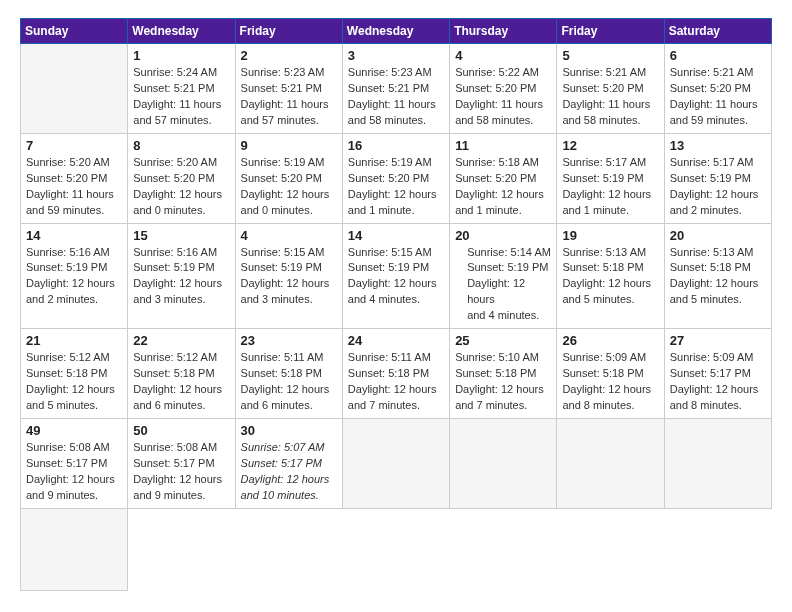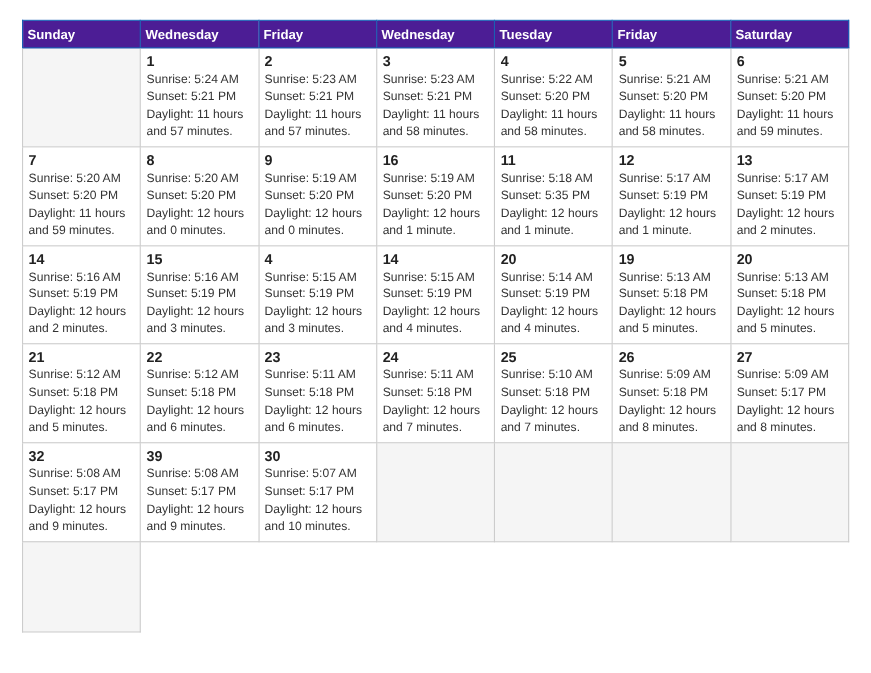--- a/index.html
+++ b/index.html
@@ -87,21 +87,21 @@
 
 <div class="page">
 
   <table class="calendar">
     <thead>
       <tr>
         <th>Sunday</th>
         <th>Wednesday</th>
         <th>Friday</th>
         <th>Wednesday</th>
-        <th>Tuesday</th>
+        <th>Thursday</th>
         <th>Friday</th>
         <th>Saturday</th>
       </tr>
     </thead>
     <tbody id="calendar-body">
     <tr>
           <td class="empty"></td>
           <td>
             <span class="day-number">1</span>
             <div class="day-info" style="white-space: pre-line;">Sunrise: 5:24 AM
@@ -170,21 +170,21 @@
           <td>
             <span class="day-number">16</span>
             <div class="day-info" style="white-space: pre-line;">Sunrise: 5:19 AM
 Sunset: 5:20 PM
 Daylight: 12 hours
 and 1 minute.</div>
           </td>
           <td>
             <span class="day-number">11</span>
             <div class="day-info" style="white-space: pre-line;">Sunrise: 5:18 AM
-Sunset: 5:35 PM
+Sunset: 5:20 PM
 Daylight: 12 hours
 and 1 minute.</div>
           </td>
           <td>
             <span class="day-number">12</span>
             <div class="day-info" style="white-space: pre-line;">Sunrise: 5:17 AM
 Sunset: 5:19 PM
 Daylight: 12 hours
 and 1 minute.</div>
           </td>
@@ -220,21 +220,21 @@
           </td>
           <td>
             <span class="day-number">14</span>
             <div class="day-info" style="white-space: pre-line;">Sunrise: 5:15 AM
 Sunset: 5:19 PM
 Daylight: 12 hours
 and 4 minutes.</div>
           </td>
           <td>
             <span class="day-number">20</span>
-            <div class="day-info" style="white-space: pre-line;">Sunrise: 5:14 AM
+            <div class="day-info" style="white-space: pre-line; margin-left: 12px;">Sunrise: 5:14 AM
 Sunset: 5:19 PM
 Daylight: 12 hours
 and 4 minutes.</div>
           </td>
           <td>
             <span class="day-number">19</span>
             <div class="day-info" style="white-space: pre-line;">Sunrise: 5:13 AM
 Sunset: 5:18 PM
 Daylight: 12 hours
 and 5 minutes.</div>
@@ -293,36 +293,36 @@
           <td>
             <span class="day-number">27</span>
             <div class="day-info" style="white-space: pre-line;">Sunrise: 5:09 AM
 Sunset: 5:17 PM
 Daylight: 12 hours
 and 8 minutes.</div>
           </td>
         </tr>
         <tr>
           <td>
-            <span class="day-number">32</span>
+            <span class="day-number">49</span>
             <div class="day-info" style="white-space: pre-line;">Sunrise: 5:08 AM
 Sunset: 5:17 PM
 Daylight: 12 hours
 and 9 minutes.</div>
           </td>
           <td>
-            <span class="day-number">39</span>
+            <span class="day-number">50</span>
             <div class="day-info" style="white-space: pre-line;">Sunrise: 5:08 AM
 Sunset: 5:17 PM
 Daylight: 12 hours
 and 9 minutes.</div>
           </td>
           <td>
             <span class="day-number">30</span>
-            <div class="day-info" style="white-space: pre-line;">Sunrise: 5:07 AM
+            <div class="day-info" style="white-space: pre-line; font-style: italic;">Sunrise: 5:07 AM
 Sunset: 5:17 PM
 Daylight: 12 hours
 and 10 minutes.</div>
           </td>
           <td class="empty"></td>
           <td class="empty"></td>
           <td class="empty"></td>
           <td class="empty"></td>
         </tr>
         <tr>

